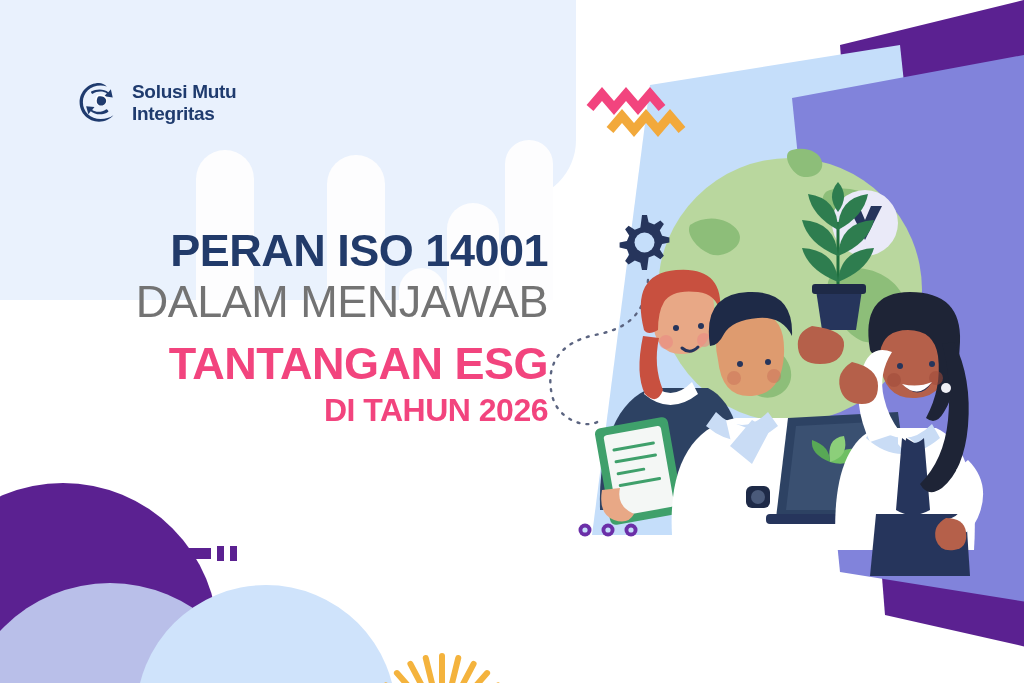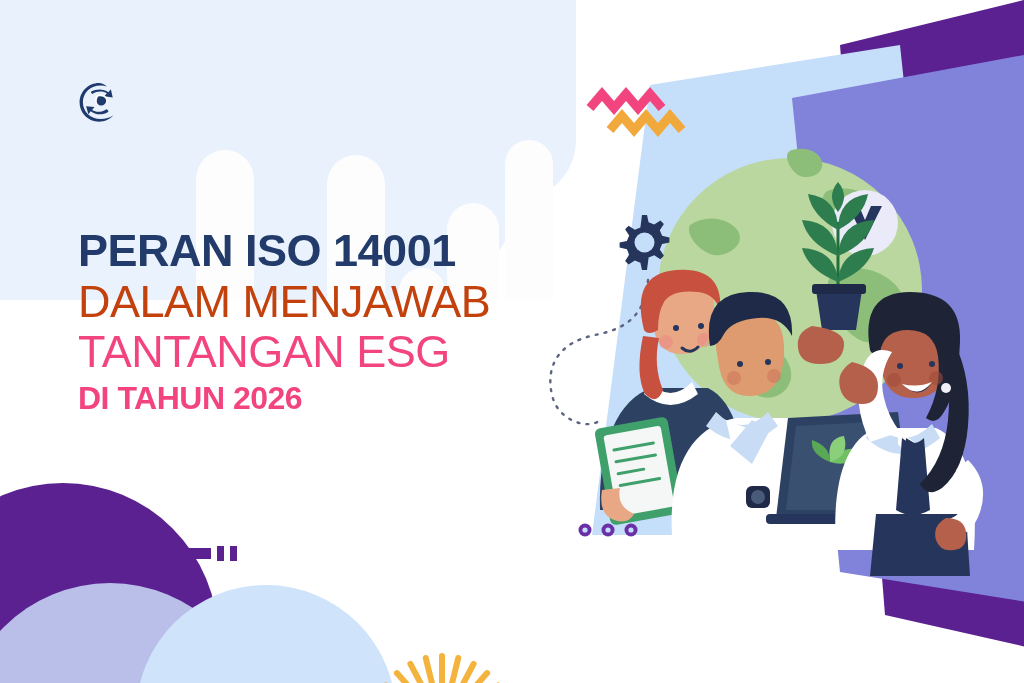--- a/index.html
+++ b/index.html
@@ -36,25 +36,25 @@
   
   .mark{position:absolute;left:163px;top:546px;display:flex;align-items:center;gap:6px;}
   .mark i{display:block;background:#5B2191;}
   .mark i.bar{width:48px;height:11px;}
   .mark i.tick{width:7px;height:15px;}
 
   
   .sunburst{position:absolute;left:352px;top:614px;width:180px;height:180px;}
 
   
-  .headline{position:absolute;left:78px;top:228px;width:470px;}
+  .headline{position:absolute;left:78px;top:228px;width:470px;text-align:right;}
   .hl{margin:0;letter-spacing:-0.5px;white-space:nowrap;}
   .hl1{font-size:45px;font-weight:700;color:#223B6A;line-height:1.02;}
-  .hl2{font-size:45px;font-weight:400;color:#c2410c;line-height:1.14;margin-top:2px;}
-  .hl3{font-size:45px;font-weight:400;color:#F2447E;line-height:1.1;}
+  .hl2{font-size:45px;font-weight:400;color:#737373;line-height:1.14;margin-top:2px;}
+  .hl3{font-size:45px;font-weight:700;color:#F2447E;line-height:1.1;margin-top:12px;}
   .hl4{font-size:32px;font-weight:700;color:#F2447E;line-height:1.1;margin-top:4px;}
 
   
   .logo{position:absolute;left:76px;top:80px;display:flex;align-items:center;gap:10px;}
   .logo-txt{
     color:#1F3B6E;font-weight:700;font-size:19px;line-height:1.14;letter-spacing:-0.3px;
   }
 
   
   .illus{position:absolute;left:540px;top:-10px;width:500px;height:700px;}
@@ -103,20 +103,24 @@
   </svg>
 
   <div class="logo">
     <svg width="46" height="46" viewBox="0 0 64 64">
       <path d="M32 4C17 4 5 16 5 31s12 27 27 27c8 0 15-3.5 20-9-5 3.4-11 5.3-17.5 5.3C20 54.3 9.6 44 9.6 31S20 7.7 34.5 7.7c3 0 5.8.4 8.4 1.2C39.6 5.9 36 4 32 4z" fill="#1F3B6E"></path>
       <path d="M21 16c7-4 18-4 24 1l3.5-4.2 2.6 11.5-11.6-1.6 3.4-4.1c-5-3.6-14-3.4-19.6.6-1.2.9-2.9-2.3-2.3-3.2z" fill="#1F3B6E"></path>
       <path d="M45 44c-7 5-18 5-24.5-.6l-3.3 4.4-3.1-11.4 11.6 1.1-3.2 4.3c5.2 3.7 13.8 3.3 19.2-.8 1.2-.9 3.9 2.2 3.3 3z" fill="#1F3B6E"></path>
       <path d="M30 21c5-2 11 0 13 4 2 4.5-1 10-6 11-4.5 1-9-1.5-10-5.5-.8-3.7 1-8.3 3-9.5z" fill="#FFFFFF"></path>
       <path d="M31 23c4-1.5 9 .3 10.5 3.8 1.4 3.4-.8 7.8-4.6 8.6-3.5.8-7-1-7.8-4.2-.7-3 .5-6.7 1.9-8.2z" fill="#1F3B6E"></path>
     </svg>
+    <div class="logo-txt">
+      <div>Solusi Mutu</div>
+      <div>Integritas</div>
+    </div>
   </div>
 
   <div class="headline">
     <p class="hl hl1">PERAN ISO 14001</p>
     <p class="hl hl2">DALAM MENJAWAB</p>
     <p class="hl hl3">TANTANGAN ESG</p>
     <p class="hl hl4">DI TAHUN 2026</p>
   </div>
 
   <svg class="illus" viewBox="0 0 500 700">

